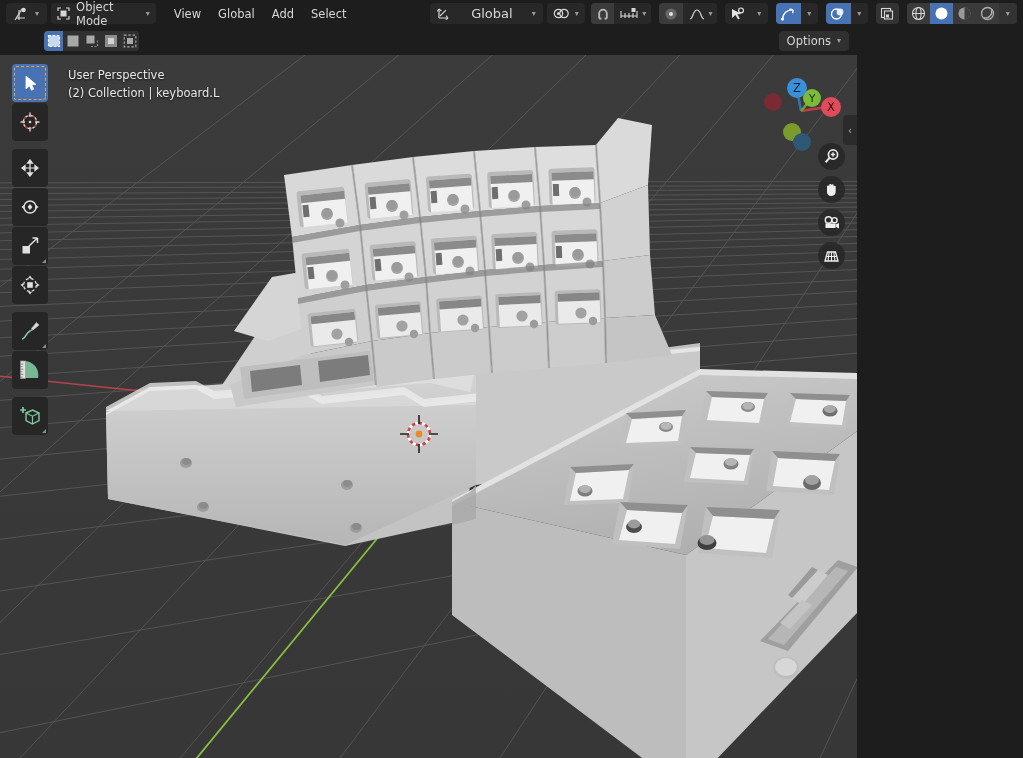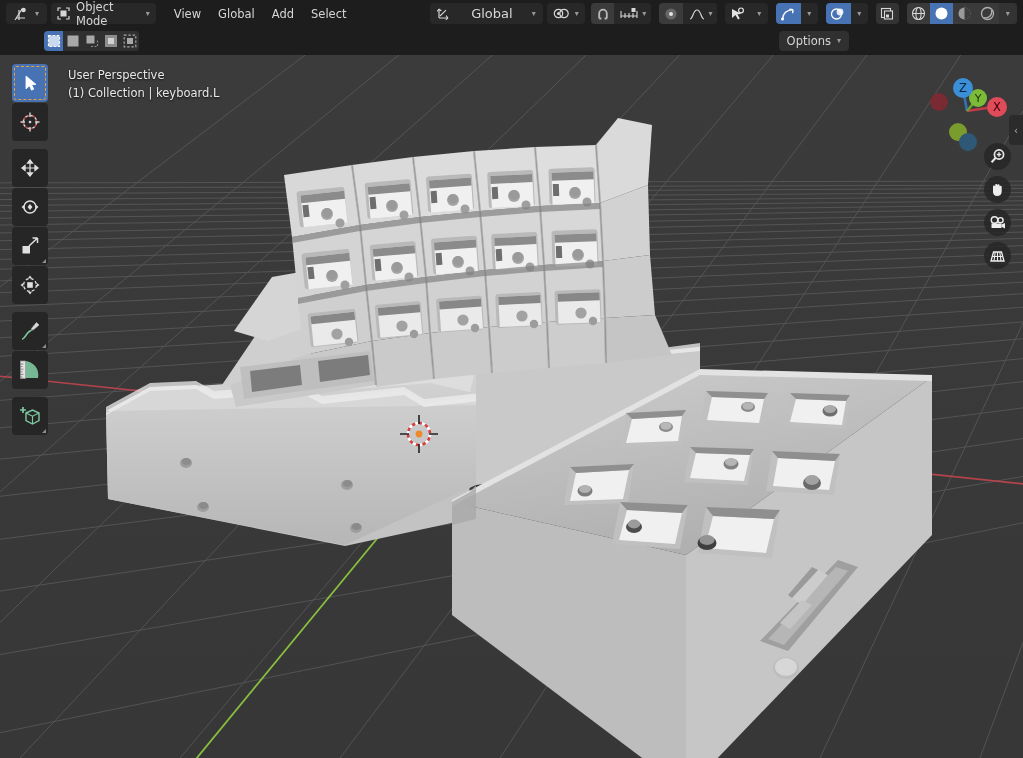--- a/index.html
+++ b/index.html
@@ -51,21 +51,21 @@
   }
   .selmode > div.on { background: #4772b3; }
   .options-btn {
     position: absolute; right: 8px; top: 4px; height: 20px; padding: 0 8px;
     background: #303030; border-radius: 4px; color: #d6d6d6; font-size: 11.5px;
     display: flex; align-items: center; gap: 6px; cursor: pointer;
   }
 
   
   .viewport {
-    position: absolute; top: 55px; left: 0; width: 1023px; height: 703px;
+    position: absolute; top: 55px; left: 0; width: 857px; height: 703px;
     background: #0f766e; overflow: hidden;
   }
   .vp-gradient {
     position: absolute; inset: 0;
     background: linear-gradient(180deg,#3b3b3b 0%, #393939 55%, #373737 100%);
   }
   .grid-svg { position: absolute; inset: 0; }
 
   .vp-text {
     position: absolute; left: 68px; top: 11px; color: #e8e8e8;
@@ -716,21 +716,21 @@
         <ellipse cx="786" cy="613" rx="13" ry="11" fill="#bdbdbd"></ellipse>
         <ellipse cx="786" cy="612" rx="11" ry="9" fill="#d7d7d7"></ellipse>
       </g>
     </g>
 
     <path d="M452 447 L470 437 L476 430 L476 464 L452 470 Z" fill="#a9a9a9" opacity=".8"></path>
   </svg>
 
   <div class="vp-text">
     <div>User Perspective</div>
-    <div>(1) Collection | keyboard.L</div>
+    <div>(2) Collection | keyboard.L</div>
   </div>
 
   <div class="ltools">
     <div class="ltool on">
       <svg width="20" height="20" viewBox="0 0 20 20">
         <path d="M6 3 L6 16 L9.4 12.7 L11.6 17.2 L13.8 16.1 L11.6 11.8 L16 11.4 Z" fill="#ffffff" stroke="#ffffff" stroke-width=".8"></path>
       </svg>
       <div class="corner"></div>
     </div>
     <div class="ltool">

